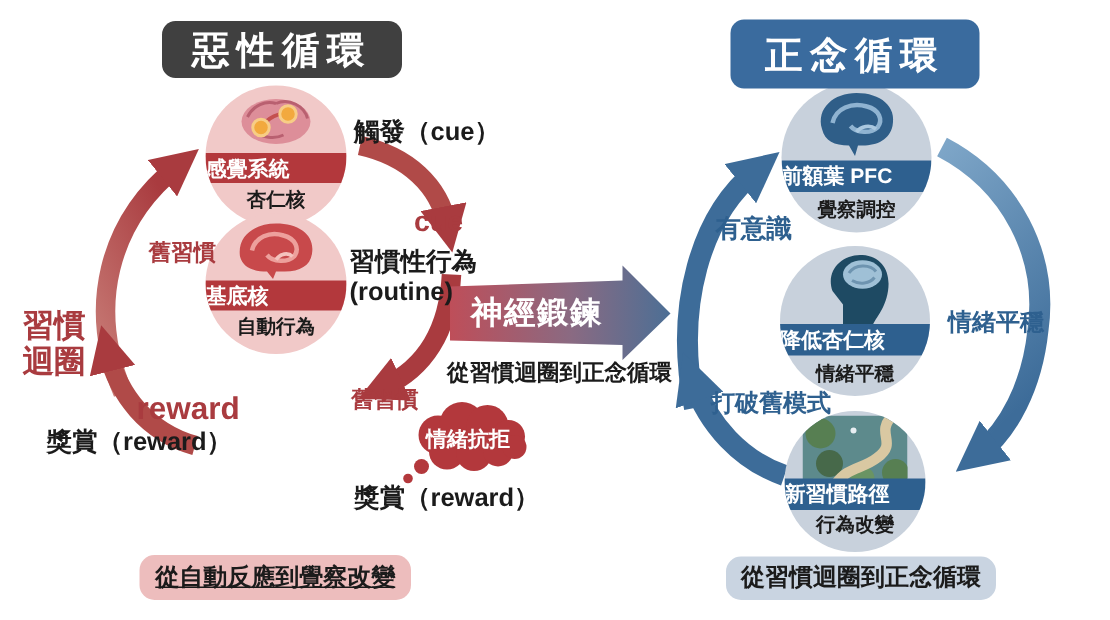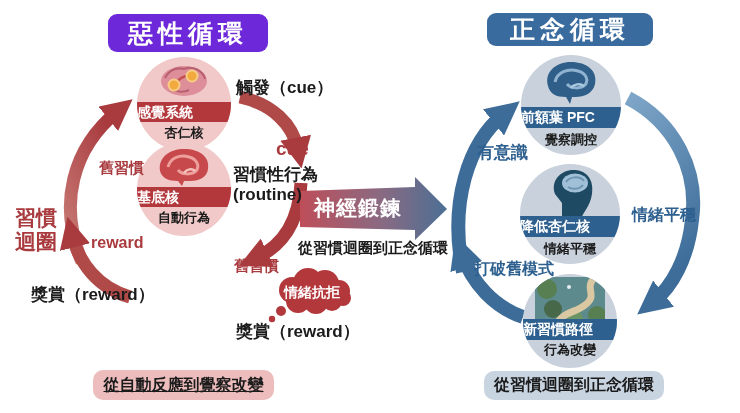--- a/index.html
+++ b/index.html
@@ -6,22 +6,22 @@
   #stage{
     position:relative;width:740px;height:413px;background:#ffffff;overflow:hidden;
     font-family:"Liberation Sans","DejaVu Sans",sans-serif;
   }
   #arrow-layer{position:absolute;left:0;top:0;z-index:1;}
   .title-pill{
     position:absolute;z-index:3;color:#fff;font-weight:bold;font-size:25px;
     letter-spacing:5px;text-align:center;border-radius:9px;
     display:flex;align-items:center;justify-content:center;
   }
-  #vicious-title{left:108px;top:14px;width:160px;height:38px;background:#6d28d9;}
-  #mindful-title{left:487px;top:13px;width:166px;height:33px;background:#3a6b9e;}
+  #vicious-title{left:108px;top:14px;width:160px;height:38px;background:#404040;}
+  #mindful-title{left:487px;top:13px;width:166px;height:46px;background:#3a6b9e;}
   .node{
     position:absolute;z-index:2;border-radius:50%;overflow:hidden;
   }
   .node.pink{background:#f1c9c8;width:94px;height:94px;}
   .node.blue{background:#c8d1dc;width:100px;height:100px;}
   .node .node-icon{position:absolute;left:50%;transform:translateX(-50%);top:3px;}
   .band{
     position:absolute;left:0;right:0;height:20px;color:#fff;font-weight:bold;
     font-size:14px;text-align:left;line-height:20px;white-space:nowrap;
   }
@@ -38,21 +38,21 @@
   .lbl{position:absolute;z-index:3;font-weight:bold;white-space:nowrap;}
   .lbl.black{color:#1b1b1b;font-size:17px;}
   .lbl.red{color:#a93b3f;margin-top:30px;}
   .lbl.blue{color:#2e608f;font-size:16px;}
   #habit-loop-label{left:15px;top:176px;font-size:21px;line-height:1.15;text-align:center;}
   #cue-label{left:236px;top:76px;}
   #cue-arrow-label{left:276px;top:108px;font-size:19px;}
   #old-habit-top{left:99px;top:129px;font-size:15px;}
   #routine-label{left:233px;top:165px;line-height:1.2;}
   #old-habit-bottom{left:234px;top:227px;font-size:15px;}
-  #reward-arrow-label{left:91px;top:204px;font-size:16px;}
+  #reward-arrow-label{left:91px;top:231px;font-size:21px;}
   #reward-left{left:31px;top:283px;}
   #reward-right{left:236px;top:320px;}
   #bubble-text{left:281px;top:284px;width:62px;text-align:center;color:#ffffff;font-size:14px;z-index:3;}
   #center-arrow-label{left:300px;top:194px;width:116px;text-align:center;color:#ffffff;font-size:21px;letter-spacing:1px;z-index:3;}
   #center-arrow-sub{left:296px;top:239px;width:154px;text-align:center;font-size:15px;}
   #conscious-label{left:477px;top:141px;font-size:17px;}
   #emotion-stable-label{left:632px;top:205px;}
   #break-pattern-label{left:474px;top:259px;}
   .caption-pill{
     position:absolute;z-index:3;border-radius:10px;color:#1b1b1b;font-weight:bold;

